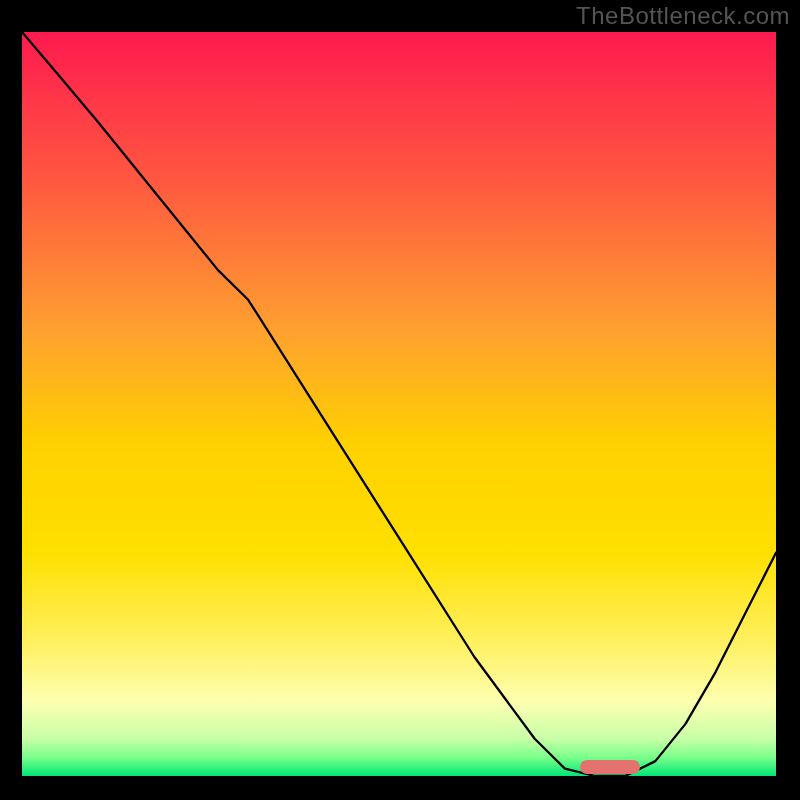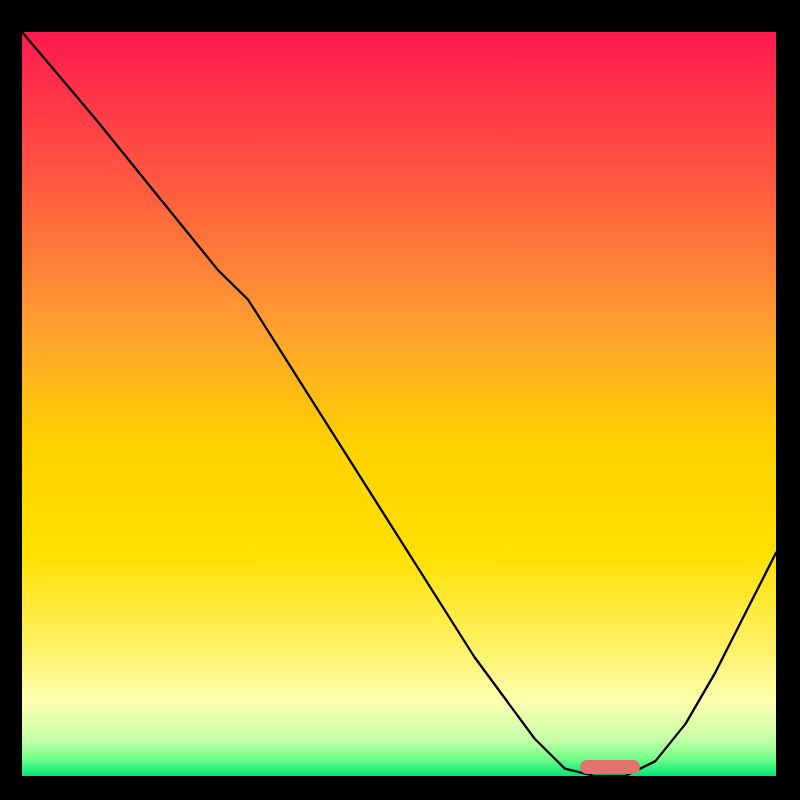--- a/index.html
+++ b/index.html
@@ -55,20 +55,21 @@
     position: absolute;
     background: #e4736f;
     border-radius: 7px;
   }
 </style>
 </head>
 <body>
 
 <div class="frame">
 
+  <div class="watermark">TheBottleneck.com</div>
 
   <div class="plot-border">
 
     <svg class="gradient" viewBox="0 0 754 744" preserveAspectRatio="none">
       <defs>
         <linearGradient id="bg" x1="0" y1="0" x2="0" y2="1">
             <stop offset="0%" stop-color="#ff1a4f"></stop>
             <stop offset="20%" stop-color="#ff5840"></stop>
             <stop offset="40%" stop-color="#ffa030"></stop>
             <stop offset="55.00000000000001%" stop-color="#ffd000"></stop>

